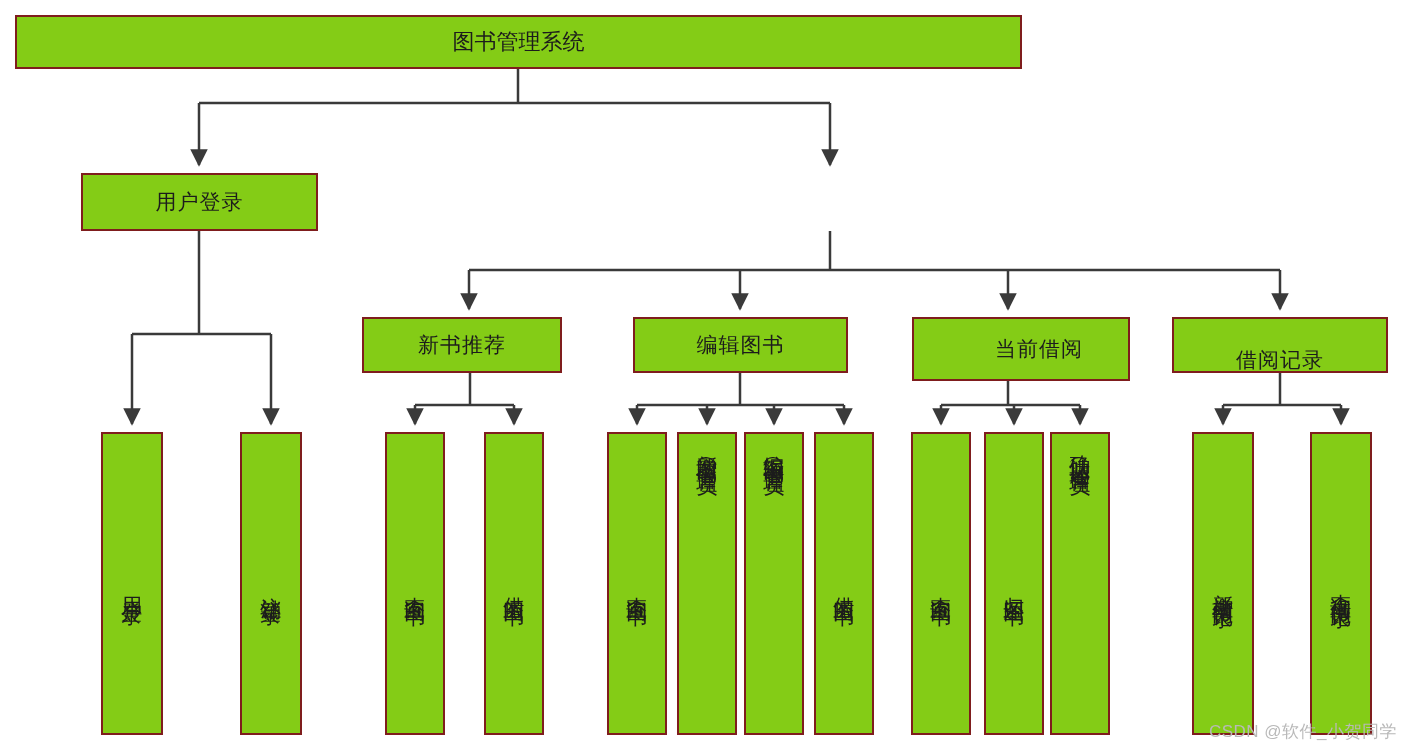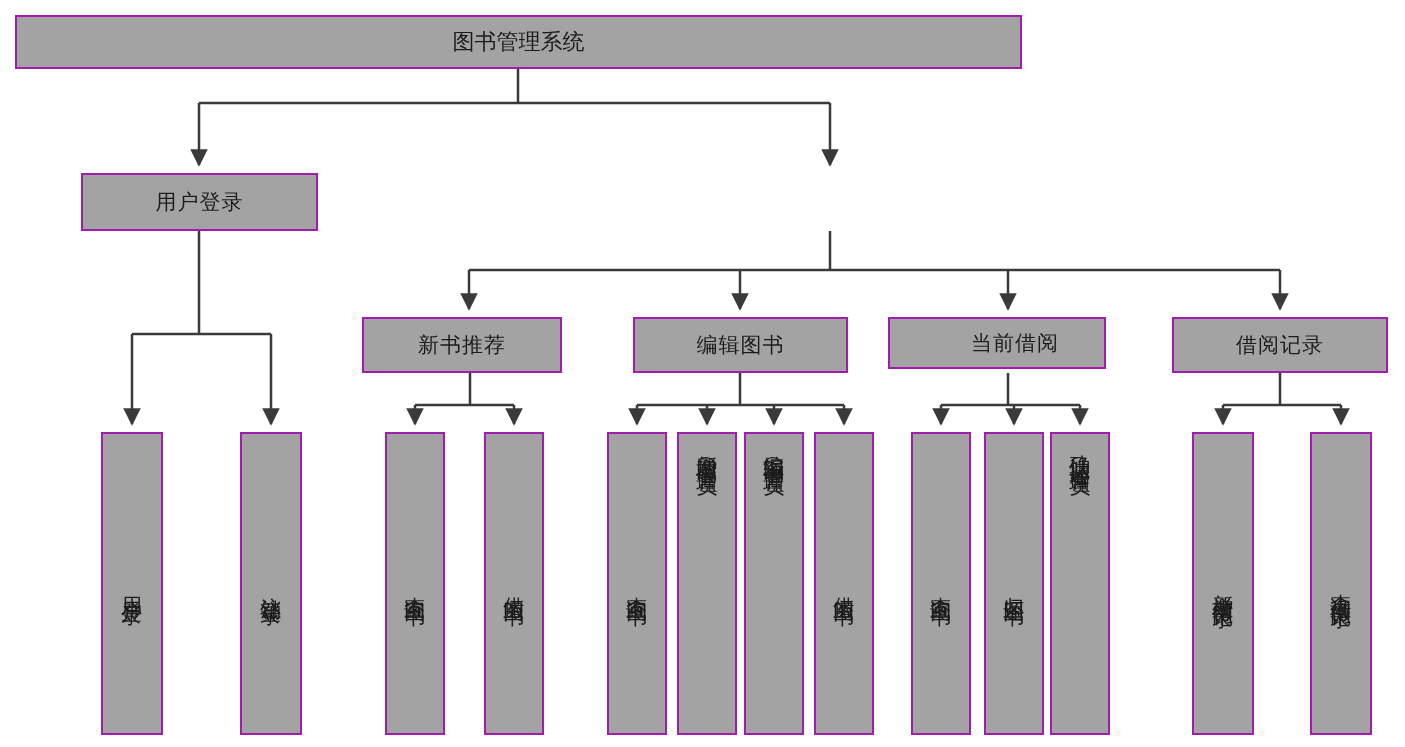--- a/index.html
+++ b/index.html
@@ -21,22 +21,22 @@
     position: absolute;
     left: 0;
     top: 0;
     width: 1405px;
     height: 747px;
     pointer-events: none;
   }
   .node {
     position: absolute;
     box-sizing: border-box;
-    border: 2px solid #a21caf;
-    background: #a3a3a3;
+    border: 2px solid #7f1d1d;
+    background: #84cc16;
     display: flex;
     align-items: center;
     justify-content: center;
     color: #1c1c1c;
   }
   .node.h {
     font-size: 21px;
     letter-spacing: 1px;
     line-height: 1.1;
   }
@@ -139,24 +139,24 @@
   <div class="node h" style="left:81px; top:173px; width:237px; height:58px;">
     <span>用户登录</span>
   </div>
 
   <div class="node h" style="left:362px; top:317px; width:200px; height:56px;">
     <span>新书推荐</span>
   </div>
   <div class="node h" style="left:633px; top:317px; width:215px; height:56px;">
     <span>编辑图书</span>
   </div>
-  <div class="node h" style="left:888px; top:317px; width:218px; height:52px;padding-left:36px;">
+  <div class="node h" style="left:912px; top:317px; width:218px; height:64px;padding-left:36px;">
     <span>当前借阅</span>
   </div>
-  <div class="node h" style="left:1172px; top:317px; width:216px; height:56px;">
+  <div class="node h" style="left:1172px; top:317px; width:216px; height:56px;align-items:flex-end;">
     <span>借阅记录</span>
   </div>
 
   <div class="node leaf" style="left:101px; top:432px; width:62px; height:303px;">
     <div class="leaf-inner">
         <span class="vtext">用户登录</span>
       </div>
   </div>
   <div class="node leaf" style="left:240px; top:432px; width:62px; height:303px;">
     <div class="leaf-inner">
@@ -216,14 +216,15 @@
     <div class="leaf-inner">
         <span class="vtext">新增借阅记录</span>
       </div>
   </div>
   <div class="node leaf" style="left:1310px; top:432px; width:62px; height:303px;">
     <div class="leaf-inner">
         <span class="vtext">查询借阅记录</span>
       </div>
   </div>
 
+  <div class="watermark">CSDN @软件_小贺同学</div>
 
 </div>
 
 </body></html>

